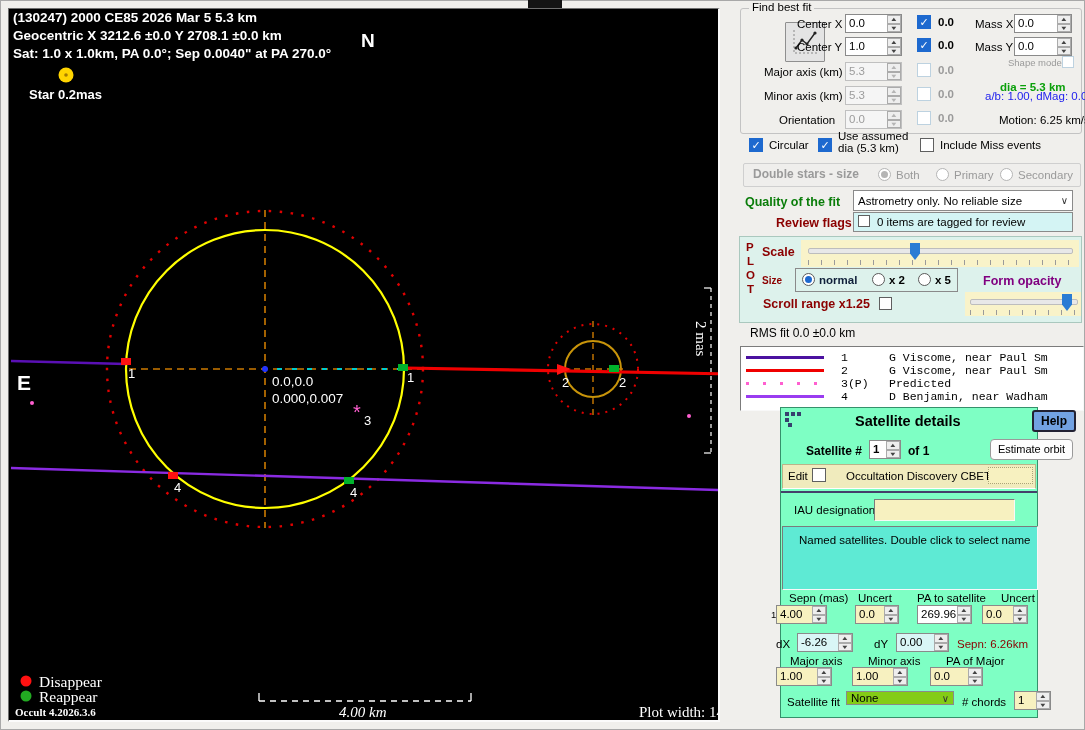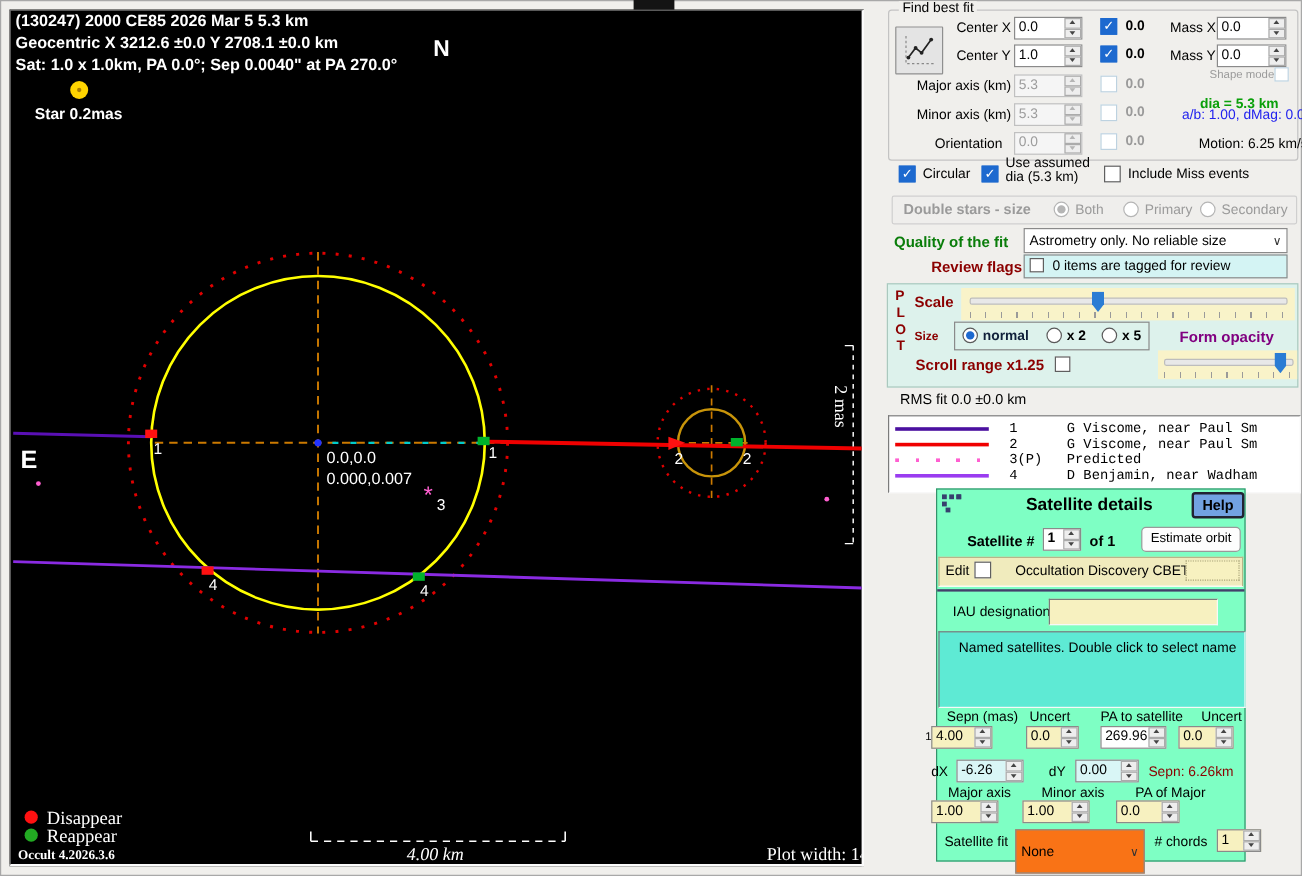--- a/index.html
+++ b/index.html
@@ -37,21 +37,21 @@
   .cb.dis{border-color:#bdd2e0;}
   .cb.sm{width:12px;height:12px;}
   .rad{position:absolute;width:13px;height:13px;border-radius:50%;background:#fff;border:1px solid #5a5a5a;box-sizing:border-box;}
   .rad.on::after{content:"";display:block;width:7px;height:7px;margin:2px;border-radius:50%;background:#1d69cf;}
   .rad.dis{border-color:#b5b5b5;}
   .rad.dis.on::after{background:#b5b5b5;}
   .dd{position:absolute;background:#fff;border:1px solid #8a8a8a;box-sizing:border-box;display:flex;align-items:center;font-size:11.5px;padding:0 4px;}
   .dd .chev{margin-left:auto;color:#333;font-size:10px;}
   .inset{border:1px solid;border-color:#7b7b7b #f8f8f8 #f8f8f8 #7b7b7b;}
   .btn{position:absolute;background:#fdfdfd;border:1px solid #9a9a9a;border-radius:3px;box-sizing:border-box;
-       font-size:11px;text-align:center;color:#000;}
+       font-size:11px;text-align:center;color:#000;margin-left:39px;}
   
   .sliderzone{position:absolute;background:#f9f3c9;}
   .track{position:absolute;height:4px;background:#e8e8e8;border:1px solid #bdbdbd;border-radius:2px;}
   .thumb{position:absolute;width:10px;height:17px;background:#2a7cd4;
          clip-path:polygon(0 0,100% 0,100% 62%,50% 100%,0 62%);}
   .ticks{position:absolute;height:5px;background:repeating-linear-gradient(90deg,#9a9a9a 0 1px,transparent 1px 13px);}
   
   #legendbox{position:absolute;left:740px;top:346px;width:342px;height:63px;background:#fff;overflow:hidden;}
   .legrow{position:absolute;left:0;width:100%;height:13px;font-family:"Liberation Mono",monospace;font-size:11.5px;}
   .legline{position:absolute;left:5px;top:5px;width:78px;}
@@ -418,21 +418,21 @@
 </div>
 <div class="spin yel" style="left:930px;top:667px;width:53px;">
   <span class="v">0.0</span>
   <span class="ud">
       <b></b>
       <b class="dn"></b>
     </span>
 </div>
 
 <div class="lbl" style="left:787px;top:696px;">Satellite fit</div>
-<div class="dd" style="left:846px;top:691px;width:108px;height:37px;background:#f97316;">
+<div class="dd" style="left:846px;top:691px;width:108px;height:14px;background:#84cc16;">
   <span>None</span>
   <span class="chev">∨</span>
 </div>
 <div class="lbl" style="left:962px;top:696px;"># chords</div>
 <div class="spin yel" style="left:1014px;top:691px;width:37px;">
   <span class="v">1</span>
   <span class="ud">
       <b></b>
       <b class="dn"></b>
     </span>

